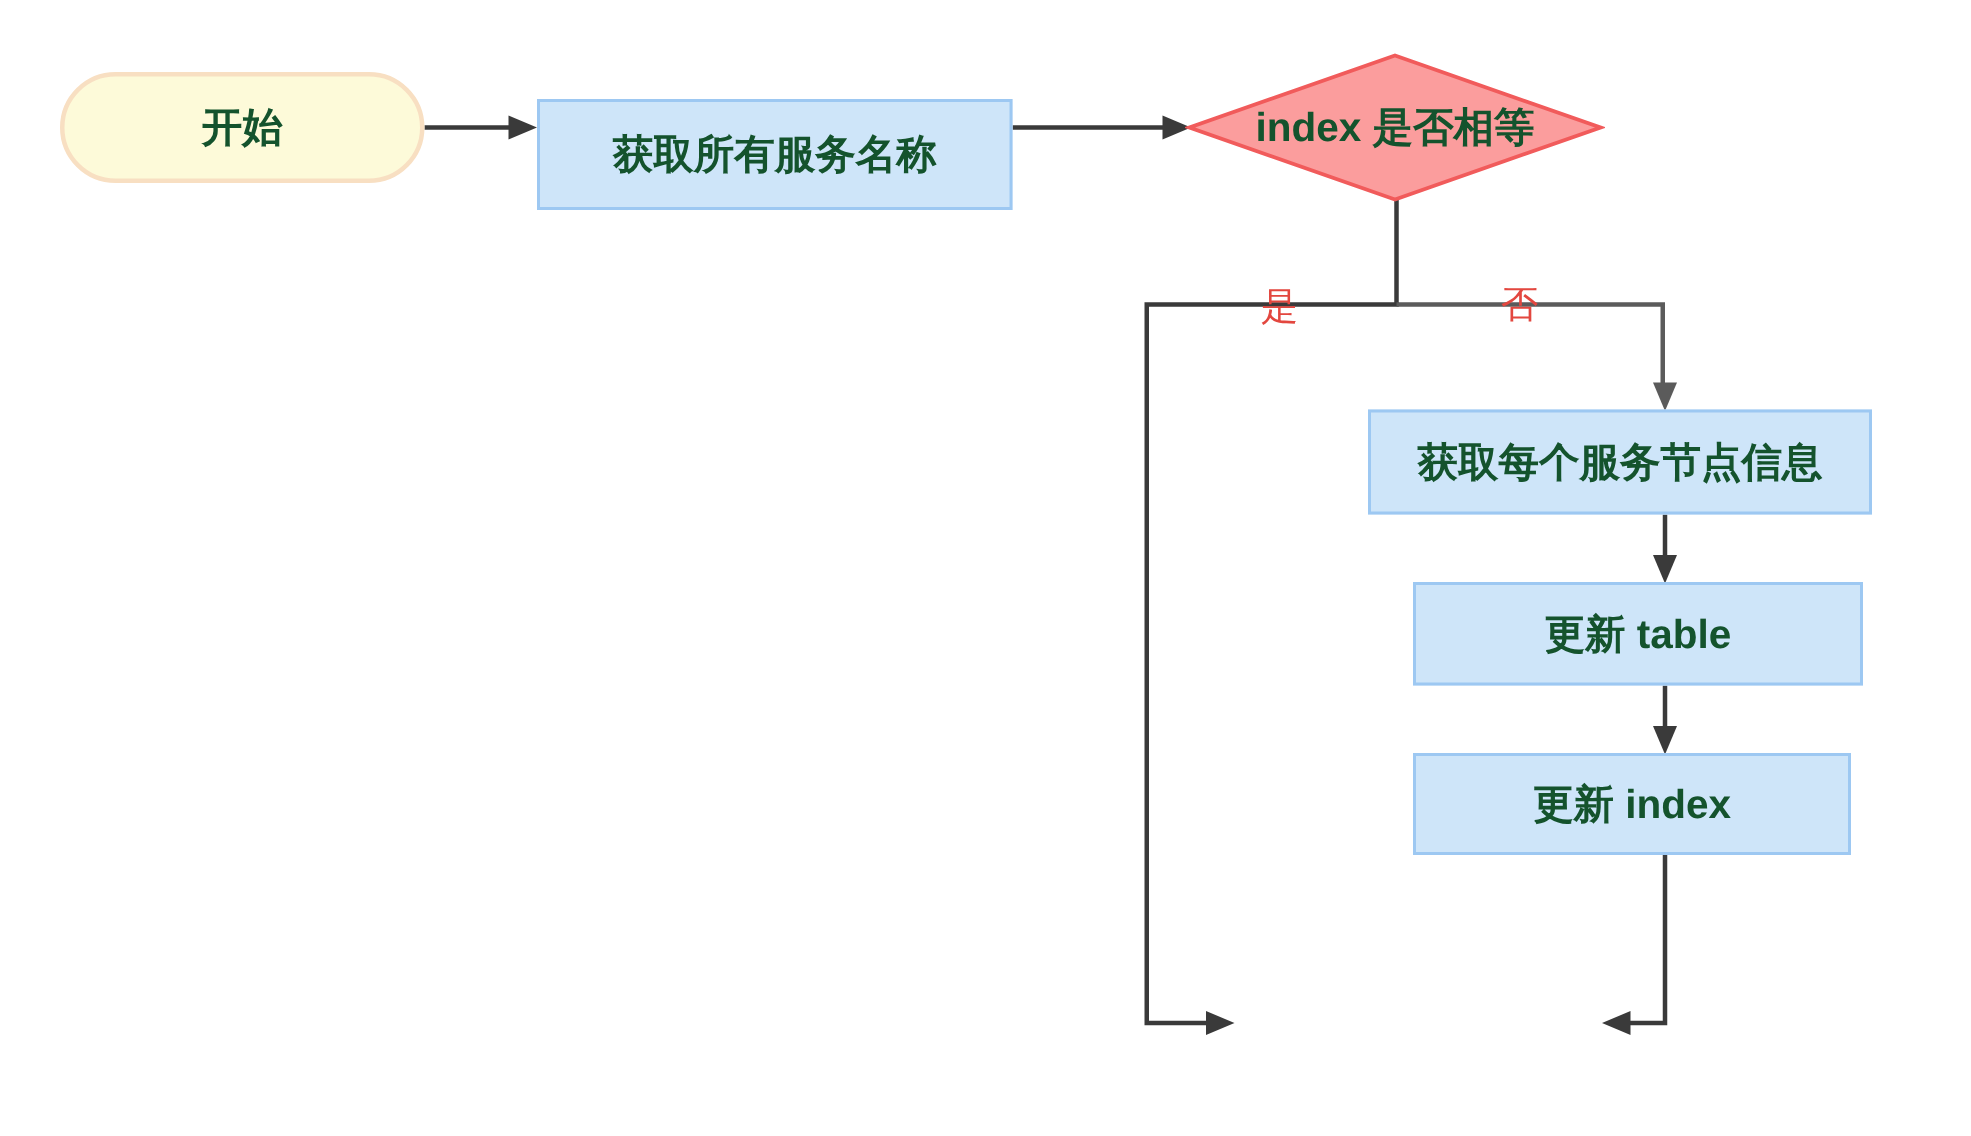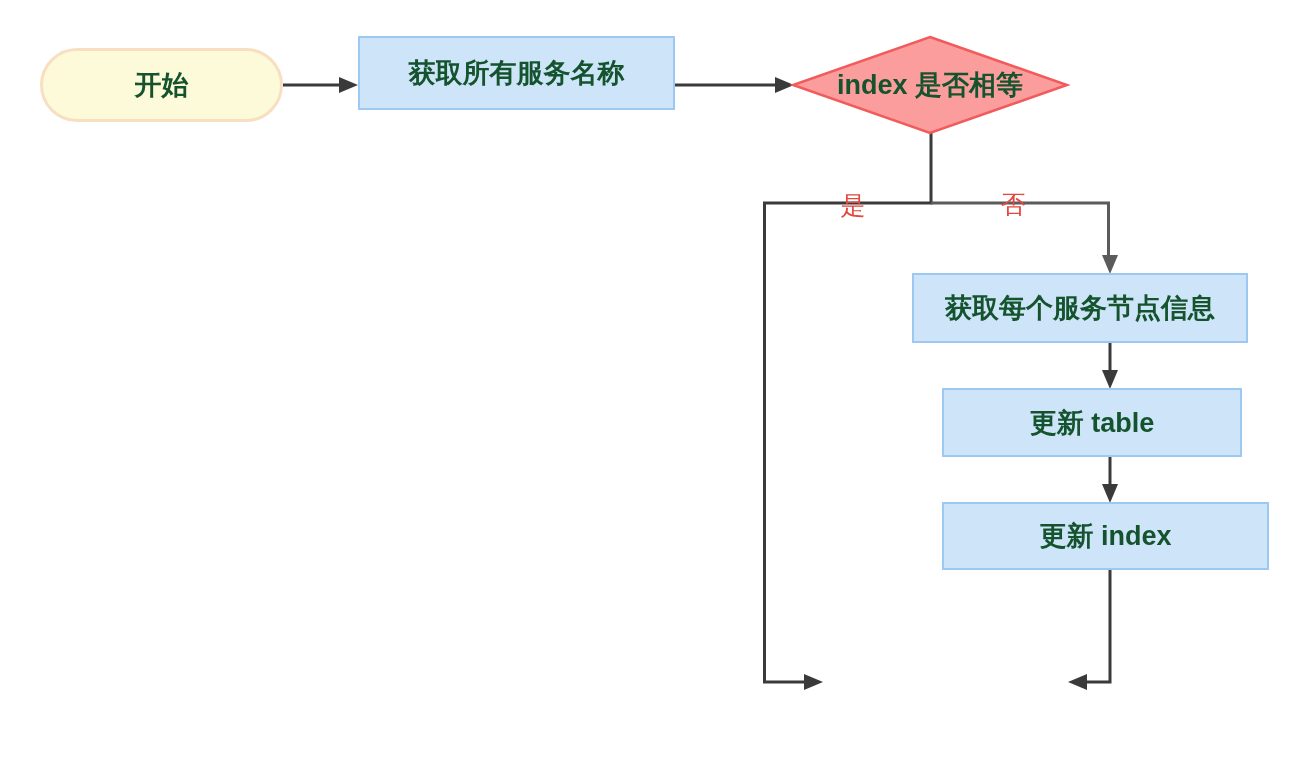--- a/index.html
+++ b/index.html
@@ -103,40 +103,40 @@
     <polygon class="arrowhead" points="1110,503 1102,484 1118,484"></polygon>
 
     <path class="edge" d="M1110 570 V682 H1086"></path>
     <polygon class="arrowhead" points="1068,682 1087,674 1087,690"></polygon>
   </svg>
 
   <div class="node terminator" style="left:40px; top:48px; width:243px; height:74px;">
     <span class="node-label">开始</span>
   </div>
 
-  <div class="node process" style="left:358px; top:36px; width:317px; height:74px;">
+  <div class="node process" style="left:358px; top:66px; width:317px; height:74px;">
     <span class="node-label">获取所有服务名称</span>
   </div>
 
   <div class="node decision" style="left:790px; top:35px; width:280px; height:100px;text-align:right;">
     <svg class="diamond-svg" viewBox="0 0 280 100" preserveAspectRatio="none" xmlns="http://www.w3.org/2000/svg">
       <polygon class="decision-shape" points="140,2 277,50 140,98 3,50"></polygon>
     </svg>
     <span class="node-label">index 是否相等</span>
   </div>
 
   <div class="node process" style="left:912px; top:273px; width:336px; height:70px;">
     <span class="node-label">获取每个服务节点信息</span>
   </div>
 
   <div class="node process" style="left:942px; top:388px; width:300px; height:69px;">
     <span class="node-label">更新 table</span>
   </div>
 
-  <div class="node process" style="left:942px; top:502px; width:327px; height:68px;">
+  <div class="node process" style="left:942px; top:502px; width:292px; height:68px;">
     <span class="node-label">更新 index</span>
   </div>
 
 
   <span class="edge-label" style="left:853px; top:205px;">是</span>
   <span class="edge-label" style="left:1013px; top:204px;">否</span>
 
 </div>
 
 </body></html>

